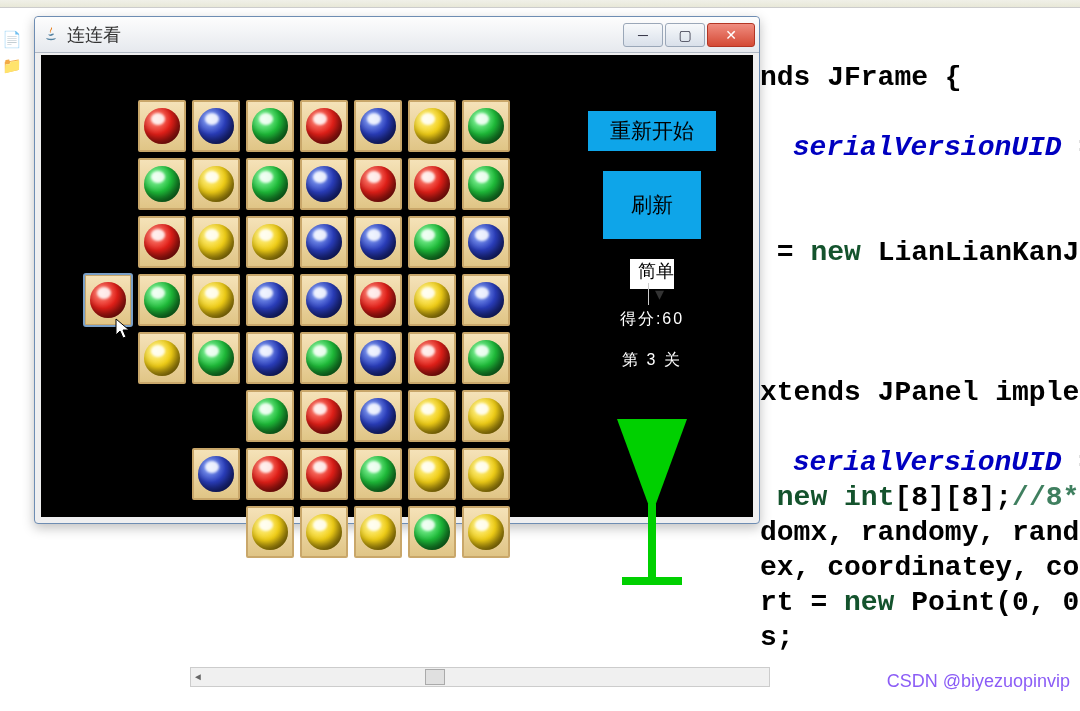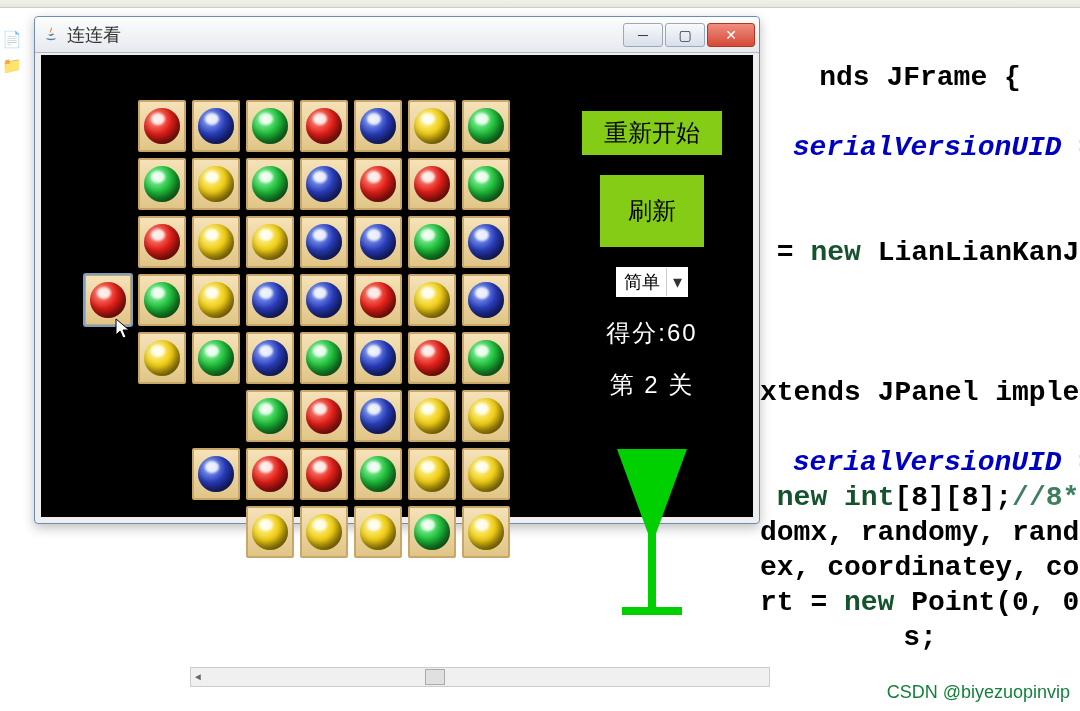--- a/index.html
+++ b/index.html
@@ -15,21 +15,20 @@
   .code-bg {
     position: absolute;
     top: 60px;
     left: 760px;
     right: 0;
     font-size: 28px;
     line-height: 35px;
     color: #000;
     font-weight: bold;
     white-space: pre;
-    text-align: center;
   }
   .code-bg .kw { color: #14532d; font-weight: bold; }
   .code-bg .type { color: #000; }
   .code-bg .field { color: #0000c0; font-style: italic; margin-left: 16px; }
   .code-bg .comment { color: #3f7f5f; }
 
   .toolbar-bg {
     position:absolute;
     top:0; left:0; right:0; height:8px;
     background: linear-gradient(#f0f0e8,#e8e8d8);
@@ -53,22 +52,22 @@
   .scroll-hint::before{
     content:"◄"; font-size:10px; padding:0 4px; color:#666;
   }
   .scroll-hint .thumb{
     margin-left:220px; width:20px; height:16px;
     background:#e0e0e0; border:1px solid #aaa;
   }
 
   .watermark {
     position:absolute;
-    bottom:8px; right:10px;
-    color:#15803d;
+    bottom:19px; right:10px;
+    color:#8b5cf6;
     font-family: Arial,sans-serif;
     font-size:18px;
   }
 
   
   .window {
     position: absolute;
     top: 16px; left: 34px;
     width: 726px;
     height: 508px;
@@ -161,44 +160,45 @@
   .side-panel {
     position:absolute;
     top:56px; right:26px;
     width:150px;
     display:flex; flex-direction:column;
     align-items:center;
     gap:20px;
     font-family: "SimSun","Microsoft YaHei",sans-serif;
   }
   .btn {
-    background:#84cc16;
+    background:#0ea5e9;
     color:#000;
     padding:6px 22px;
-    font-size:24px;
+    font-size:21px;
     border:none;
   }
   .dropdown {
     background:#fff;
     display:flex;
     align-items:center;
     height:30px;
     font-size:18px;
     padding:0 0 0 8px;
+    flex-direction:column;
   }
   .dropdown .arrow{
     width:22px;height:28px;
     margin-left:6px;
     border-left:1px solid #ccc;
     display:flex;align-items:center;justify-content:center;
     color:#333;
   }
   .info {
     color:#fff;
-    font-size:24px;
+    font-size:16px;
     letter-spacing:2px;
   }
   .funnel {
     margin-top:28px;
     width:80px;height:170px;
     position:relative;
   }
   .funnel svg { position:absolute; top:0; left:0; }
 
   .cursor {
@@ -521,21 +521,21 @@
     <div class="side-panel">
       <button class="btn">重新开始</button>
       <button class="btn" style="padding:20px 28px">刷新</button>
       <div class="dropdown">
         <span>简单</span>
         <span class="arrow">▾</span>
       </div>
       <div class="info">
         <span>得分:</span><span>60</span>
       </div>
-      <div class="info">第 2 关</div>
+      <div class="info">第 3 关</div>
       <div class="funnel">
         <svg width="80" height="170" viewBox="0 0 80 170">
           <polygon points="5,0 75,0 42,90 38,90" fill="#00d000"></polygon>
           <rect x="36" y="85" width="8" height="74" fill="#00d000"></rect>
           <rect x="10" y="158" width="60" height="8" fill="#00d000"></rect>
         </svg>
       </div>
     </div>
   </div>
 </div>

